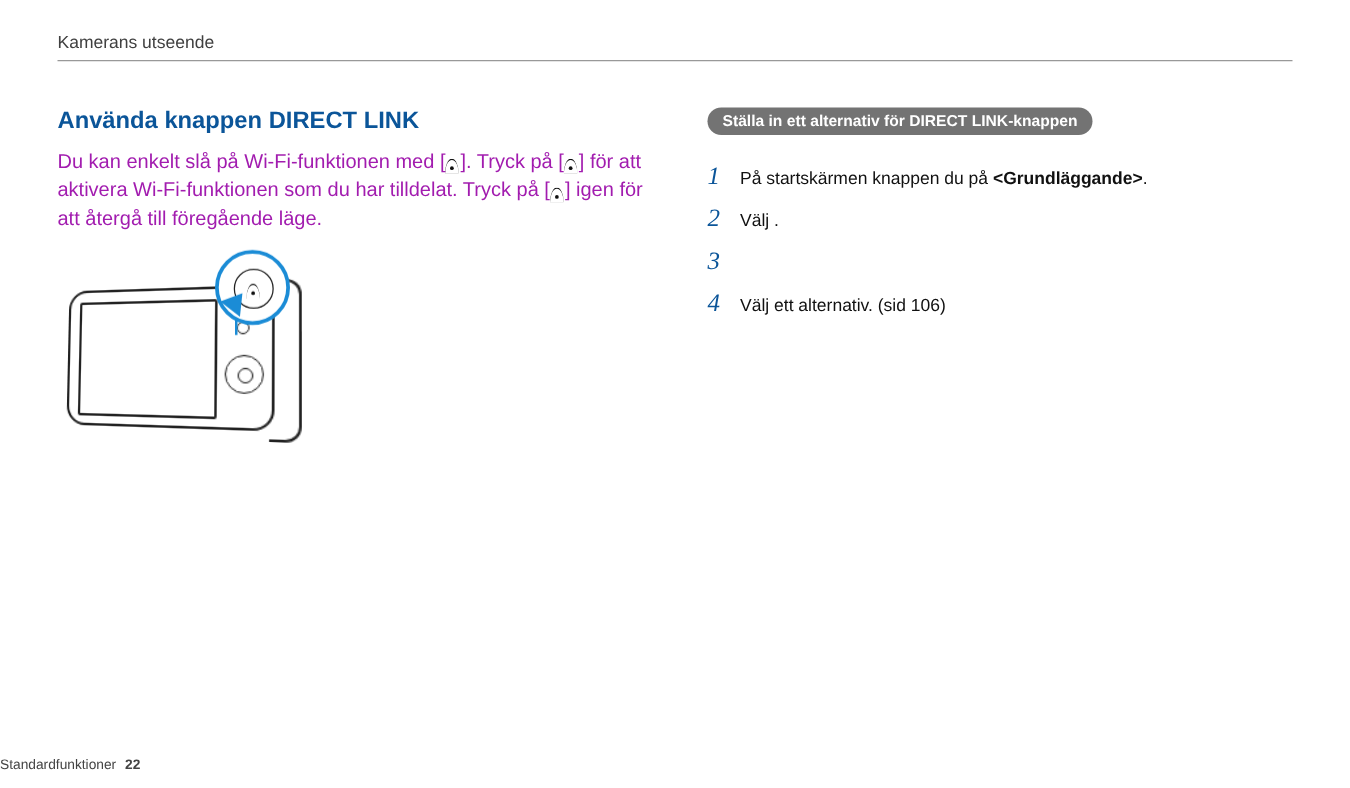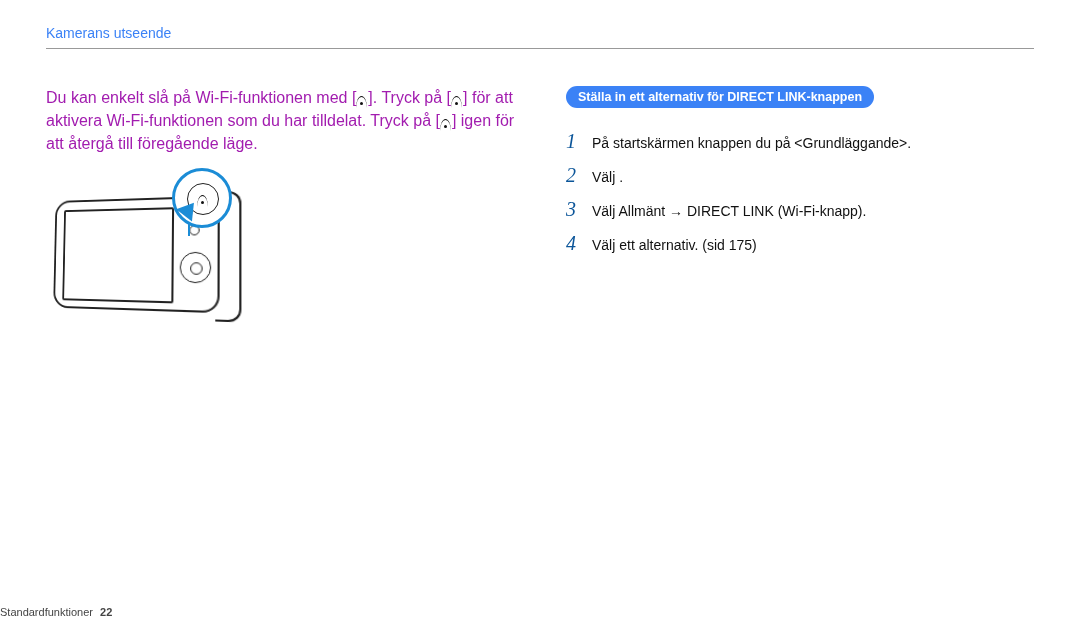--- a/index.html
+++ b/index.html
@@ -8,21 +8,21 @@
     height: 630px;
     font-family: Arial, Helvetica, sans-serif;
     background: #fff;
     position: relative;
     overflow: hidden;
   }
   .header {
     position: absolute;
     top: 25px;
     left: 46px;
-    color: #3b82f6;
+    color: #404040;
     font-size: 14px;
   }
   .divider {
     position: absolute;
     top: 48px;
     left: 46px;
     right: 46px;
     border-top: 1px solid #999;
   }
   .content {
@@ -195,21 +195,21 @@
     position: absolute;
     left: 142px;
     top: 52px;
     width: 2px;
     height: 14px;
     background: #1b8cd6;
     z-index: 1;
   }
   .pill-heading {
     display: inline-block;
-    background: #3b82f6;
+    background: #737373;
     color: #fff;
     font-size: 12.5px;
     font-weight: bold;
     padding: 4px 12px;
     border-radius: 11px;
     margin-bottom: 8px;
   }
   .steps {
     list-style: none;
     margin-top: 14px;
@@ -223,41 +223,42 @@
     color: #111;
   }
   .step-num {
     color: #0b5599;
     font-size: 20px;
     font-style: italic;
     font-family: Georgia, 'Times New Roman', serif;
     font-weight: normal;
     min-width: 16px;
   }
-  .steps b { font-weight: normal; text-align: center; }
+  .steps b { font-weight: bold; text-align: center; }
   .footer {
     position: absolute;
     bottom: 12px;
     left: 0;
     right: 0;
     text-align: left;
     font-size: 11px;
     color: #444;
   }
   .footer .pnum { font-weight: bold; margin-left: 4px; }
 </style>
 </head>
 <body>
 
 <div class="header">Kamerans utseende</div>
 <div class="divider"></div>
 
 <div class="content">
 
   <div class="col-left">
+    <div class="section-heading">Använda knappen DIRECT LINK</div>
     <p class="body-text">
       <span>Du kan enkelt slå på Wi-Fi-funktionen med [</span><span class="icon-box"><span class="icon-wifi"></span></span><span>]. Tryck på [</span><span class="icon-box"><span class="icon-wifi"></span></span><span>] för att aktivera Wi-Fi-funktionen som du har tilldelat. Tryck på [</span><span class="icon-box"><span class="icon-wifi"></span></span><span>] igen för att återgå till föregående läge.</span>
     </p>
 
     <div class="camera-illustration">
       <div class="callout">
         <div class="callout-inner">
             <span class="icon-wifi"></span>
           </div>
         <div class="arrow-blue"></div>
@@ -281,25 +282,24 @@
       <li>
         <span class="step-num">1</span>
         <span><span>På startskärmen knappen du på </span><b>&lt;Grundläggande&gt;</b><span>.</span></span>
       </li>
       <li>
         <span class="step-num">2</span>
         <span><span>Välj </span><span>.</span></span>
       </li>
       <li>
         <span class="step-num">3</span>
-        <span><span>Välj </span><b>Allmänt → DIRECT LINK (Wi-Fi-knapp)</b><span>.</span></span>
       </li>
       <li>
         <span class="step-num">4</span>
-        <span><span>Välj ett alternativ. (sid 175)</span></span>
+        <span><span>Välj ett alternativ. (sid 106)</span></span>
       </li>
     </ol>
   </div>
 
 </div>
 
 <div class="footer">
   <span>Standardfunktioner</span>
   <span class="pnum">22</span>
 </div>

